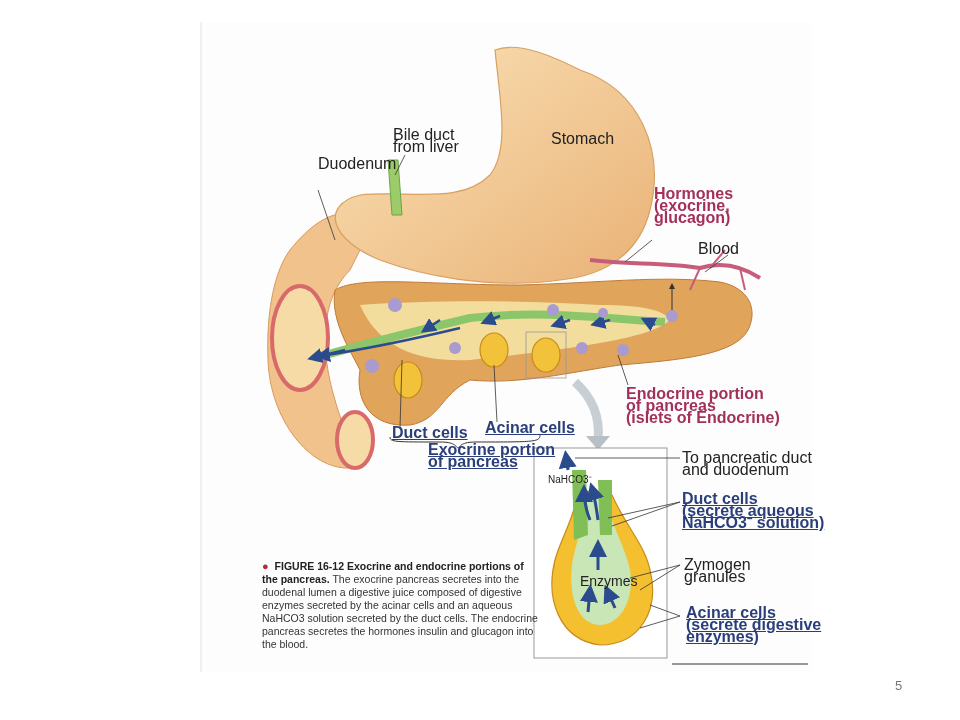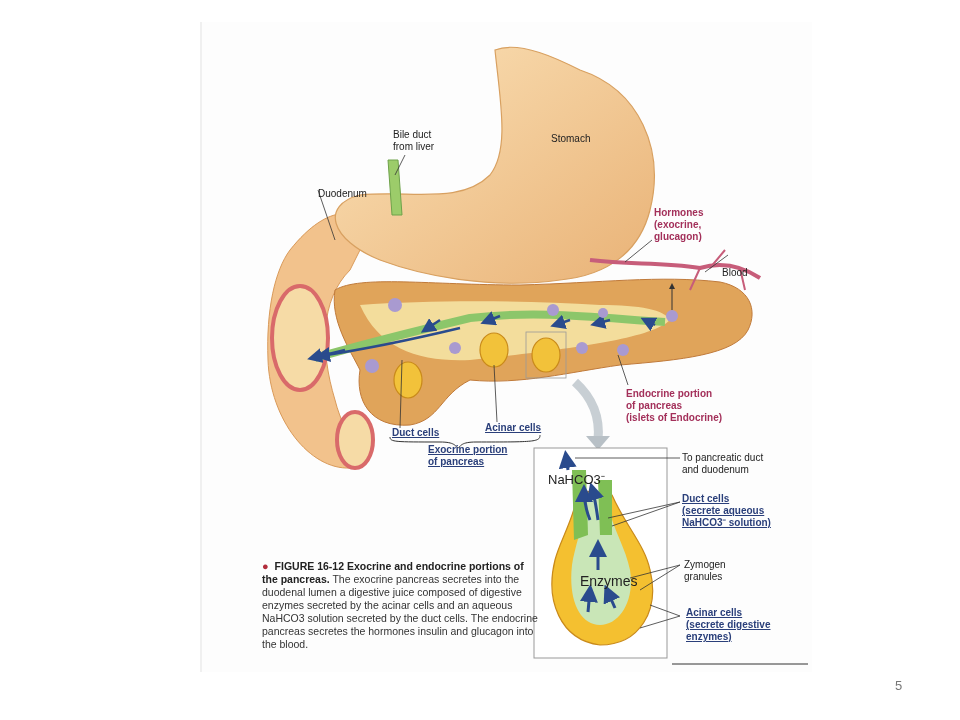--- a/index.html
+++ b/index.html
@@ -1,19 +1,19 @@
 <!DOCTYPE html>
 <html><head>
 <meta charset="utf-8">
 <style>
   html,body{margin:0;padding:0;background:#fff;}
   body{width:960px;height:720px;position:relative;overflow:hidden;font-family:"Liberation Sans",sans-serif;}
   #scan-page{position:absolute;left:200px;top:22px;width:610px;height:650px;background:#fdfdfd;border-left:2px solid #f0f0f0;}
   svg#art{position:absolute;left:0;top:0;}
-  .lbl{position:absolute;font-size:10px;line-height:12px;color:#222;}
+  .lbl{position:absolute;font-size:16px;line-height:12px;color:#222;}
   .mag{color:#a3305a;font-weight:bold;}
   .blue{color:#2a3f7a;font-weight:bold;text-decoration:underline;}
   #caption{position:absolute;left:262px;top:560px;width:280px;font-size:10.5px;line-height:13px;color:#333;}
   #caption .bullet{color:#b22d3c;font-size:11px;margin-right:3px;}
   #caption .title{font-weight:bold;color:#222;}
   #page-num{position:absolute;left:895px;top:678px;font-size:13px;color:#777;}
 </style>
 </head>
 <body>
 
@@ -119,40 +119,40 @@
   <path d="M390,437 C390,442 395,442 440,442 C455,442 455,446 458,448 C461,446 461,442 476,442 C535,442 540,442 540,435" stroke="#333" stroke-width="1" fill="none"></path>
 
   <line x1="672" y1="664" x2="808" y2="664" stroke="#333" stroke-width="1"></line>
 </svg>
 
 <div class="lbl" style="left:551px;top:133px;">Stomach</div>
 <div class="lbl" style="left:393px;top:129px;">
   <div>Bile duct</div>
   <div>from liver</div>
 </div>
-<div class="lbl" style="left:282px;top:188px;padding-left:36px;">Duodenum</div>
-<div class="lbl mag" style="left:654px;top:207px;">
+<div class="lbl" style="left:282px;top:158px;padding-left:36px;">Duodenum</div>
+<div class="lbl mag" style="left:654px;top:188px;">
   <div>Hormones</div>
   <div>(exocrine,</div>
   <div>glucagon)</div>
 </div>
-<div class="lbl" style="left:722px;top:243px;margin-top:24px;">Blood</div>
+<div class="lbl" style="left:698px;top:243px;">Blood</div>
 <div class="lbl mag" style="left:626px;top:388px;">
   <div>Endocrine portion</div>
   <div>of pancreas</div>
   <div>(islets of Endocrine)</div>
 </div>
 <div class="lbl blue" style="left:392px;top:427px;">Duct cells</div>
 <div class="lbl blue" style="left:485px;top:422px;">Acinar cells</div>
 <div class="lbl blue" style="left:428px;top:444px;">
   <div>Exocrine portion</div>
   <div>of pancreas</div>
 </div>
 
-<div class="lbl" style="left:548px;top:474px;font-size:13px;">NaHCO3⁻</div>
+<div class="lbl" style="left:548px;top:474px;font-size:10px;">NaHCO3⁻</div>
 <div class="lbl" style="left:580px;top:575px;font-size:14px;">Enzymes</div>
 <div class="lbl" style="left:682px;top:452px;">
   <div>To pancreatic duct</div>
   <div>and duodenum</div>
 </div>
 <div class="lbl blue" style="left:682px;top:493px;">
   <div>Duct cells</div>
   <div>(secrete aqueous</div>
   <div>NaHCO3⁻ solution)</div>
 </div>

